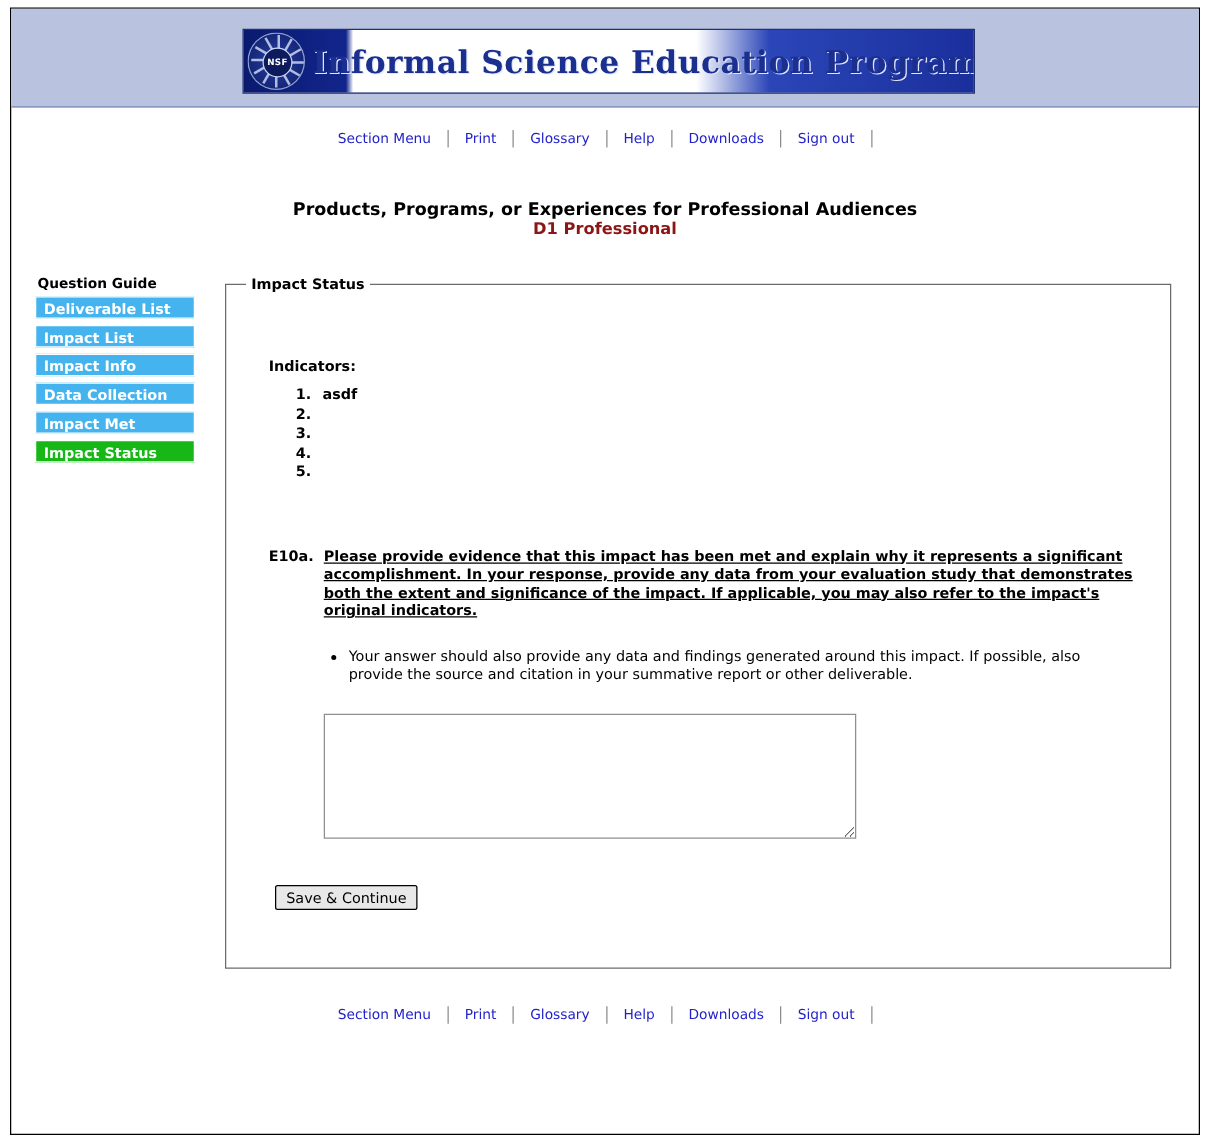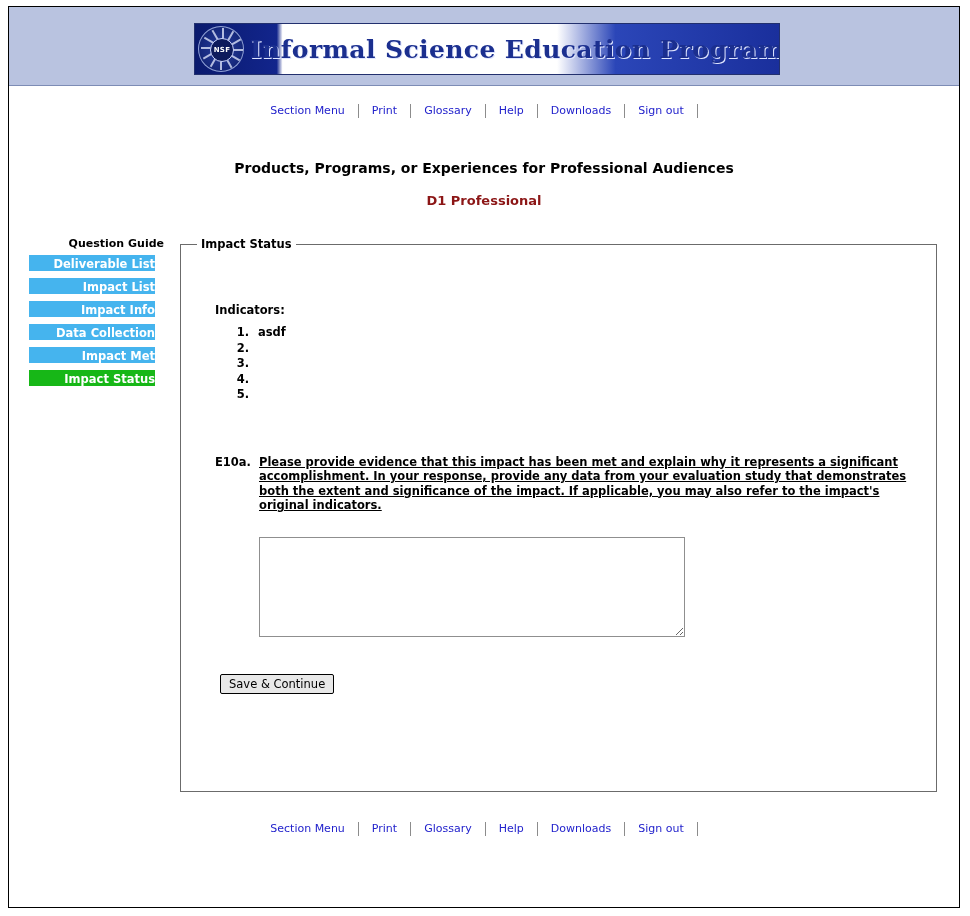--- a/index.html
+++ b/index.html
@@ -121,35 +121,33 @@
     text-align: center;
     font-size: 14px;
     font-weight: bold;
     margin-top: 42px;
     color: #000000;
   }
   .page-subtitle {
     text-align: center;
     font-size: 13px;
     font-weight: bold;
-    margin-top: 17px;
     color: #8c1616;
   }
   
   .content-row {
     margin-top: 29px;
     display: flex;
     align-items: flex-start;
   }
   .sidebar {
     width: 155px;
     flex: none;
     padding-left: 19px;
     box-sizing: border-box;
-    text-align: right;
   }
   .sidebar-title {
     font-size: 11px;
     font-weight: bold;
     margin-bottom: 4px;
     padding-left: 2px;
   }
   .guide-item {
     height: 18px;
     line-height: 18px;
@@ -337,20 +335,23 @@
           <li><span></span></li>
           <li><span></span></li>
         </ol>
       </div>
 
       <div class="question-block">
         <div class="question-text">
           <span class="qnum">E10a.</span>
           <span class="qbody">Please provide evidence that this impact has been met and explain why it represents a significant accomplishment. In your response, provide any data from your evaluation study that demonstrates both the extent and significance of the impact. If applicable, you may also refer to the impact's original indicators.</span>
         </div>
+        <ul class="bullet-list">
+          <li>Your answer should also provide any data and findings generated around this impact. If possible, also provide the source and citation in your summative report or other deliverable.</li>
+        </ul>
 
         <div class="answer-area">
           <textarea class="answer-box" placeholder="" style=""></textarea>
         </div>
 
         <div class="save-row">
           <button class="save-btn">Save &amp; Continue</button>
         </div>
       </div>
     </fieldset>

